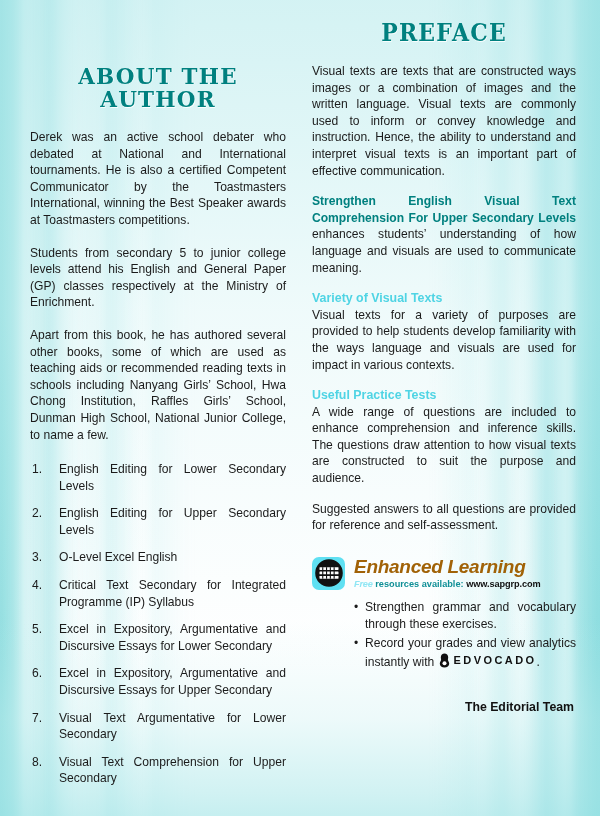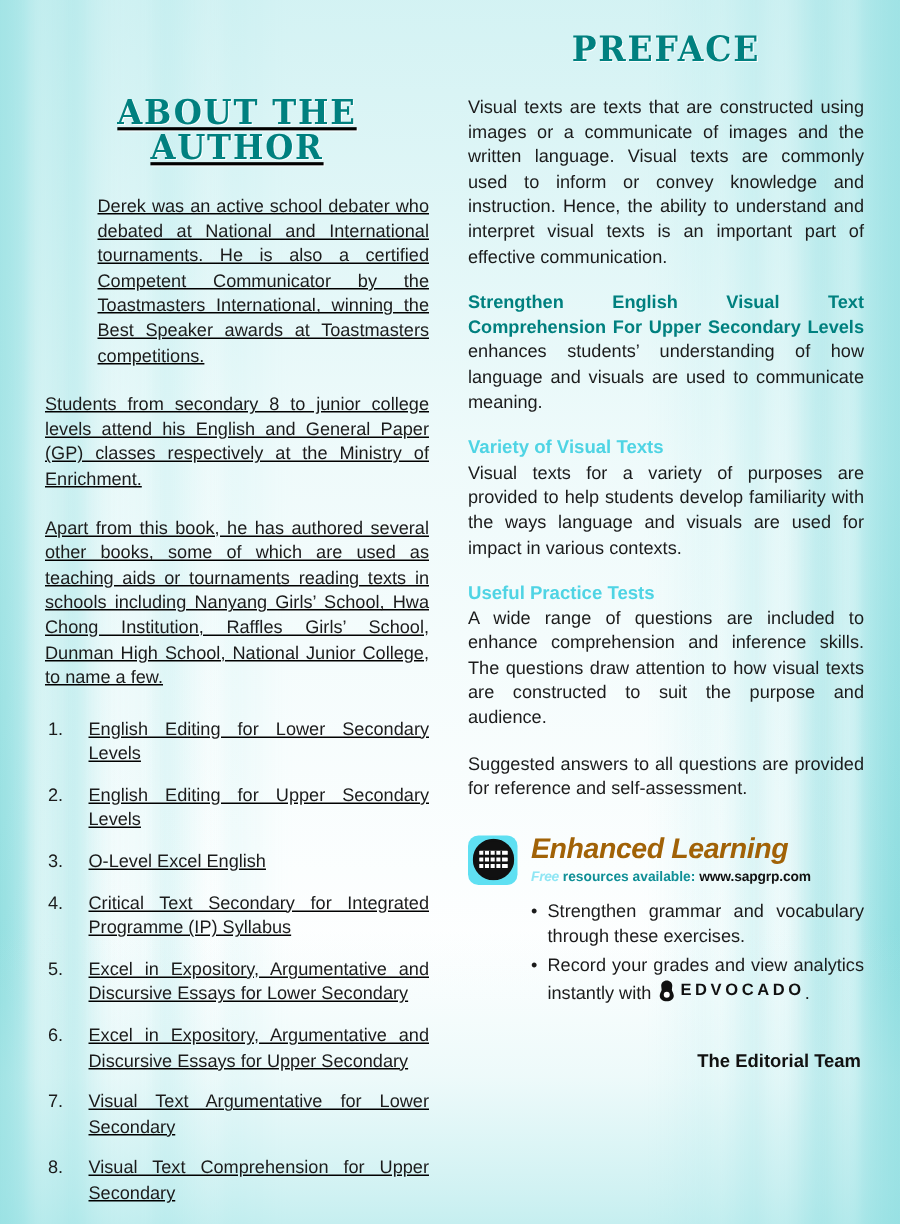--- a/index.html
+++ b/index.html
@@ -78,21 +78,20 @@
     inset: 0;
     display: flex;
     z-index: 5;
   }
   .col {
     box-sizing: border-box;
   }
   .col-left {
     width: 300px;
     padding: 66px 14px 16px 30px;
-    text-decoration: underline;
   }
   .col-right {
     width: 300px;
     padding: 22px 24px 12px 12px;
   }
 
   
   .display-heading {
     font-family: "DejaVu Serif", "Liberation Serif", serif;
     font-weight: bold;
@@ -120,21 +119,20 @@
     line-height: 16.6px;
     color: #1b1b1b;
     text-align: justify;
     margin: 0;
   }
   .col-left p.body {
     margin-top: 16px;
   }
   .col-left p.body:first-of-type {
     margin-top: 18px;
-    margin-left: 35px;
   }
   .col-right p.body {
     margin-top: 0;
   }
 
   
   ol.booklist {
     margin: 18px 0 0 0;
     padding: 0;
     list-style: none;
@@ -306,22 +304,22 @@
   <div class="bg-layer bg-top"></div>
   <div class="bg-layer bg-bottom"></div>
 
   <div class="columns">
 
     <div class="col col-left">
 
       <h1 id="about-heading" class="display-heading">ABOUT THE AUTHOR</h1>
 
       <p class="body">Derek was an active school debater who debated at National and International tournaments. He is also a certified Competent Communicator by the Toastmasters International, winning the Best Speaker awards at Toastmasters competitions.</p>
-      <p class="body">Students from secondary 8 to junior college levels attend his English and General Paper (GP) classes respectively at the Ministry of Enrichment.</p>
-      <p class="body">Apart from this book, he has authored several other books, some of which are used as teaching aids or tournaments reading texts in schools including Nanyang Girls’ School, Hwa Chong Institution, Raffles Girls’ School, Dunman High School, National Junior College, to name a few.</p>
+      <p class="body">Students from secondary 5 to junior college levels attend his English and General Paper (GP) classes respectively at the Ministry of Enrichment.</p>
+      <p class="body">Apart from this book, he has authored several other books, some of which are used as teaching aids or recommended reading texts in schools including Nanyang Girls’ School, Hwa Chong Institution, Raffles Girls’ School, Dunman High School, National Junior College, to name a few.</p>
 
       <ol class="booklist">
         <li>
           <span class="num">1.</span>
           <span>English Editing for Lower Secondary Levels</span>
         </li>
         <li>
           <span class="num">2.</span>
           <span>English Editing for Upper Secondary Levels</span>
         </li>
@@ -349,21 +347,21 @@
           <span class="num">8.</span>
           <span>Visual Text Comprehension for Upper Secondary</span>
         </li>
       </ol>
     </div>
 
     <div class="col col-right">
 
       <h1 id="preface-heading" class="display-heading">PREFACE</h1>
 
-      <p class="body" style="margin-top:17px;">Visual texts are texts that are constructed using images or a communicate of images and the written language. Visual texts are commonly used to inform or convey knowledge and instruction. Hence, the ability to understand and interpret visual texts is an important part of effective communication.</p>
+      <p class="body" style="margin-top:17px;">Visual texts are texts that are constructed ways images or a combination of images and the written language. Visual texts are commonly used to inform or convey knowledge and instruction. Hence, the ability to understand and interpret visual texts is an important part of effective communication.</p>
 
       <div class="para-gap"></div>
 
       <p class="body"><span class="sec-title-dark">Strengthen English Visual Text Comprehension For Upper Secondary Levels</span><span> enhances students’ understanding of how language and visuals are used to communicate meaning.</span></p>
 
       <div class="para-gap"></div>
 
       <div>
         <div class="sec-title-light">Variety of Visual Texts</div>
         <p class="body">Visual texts for a variety of purposes are provided to help students develop familiarity with the ways language and visuals are used for impact in various contexts.</p>

